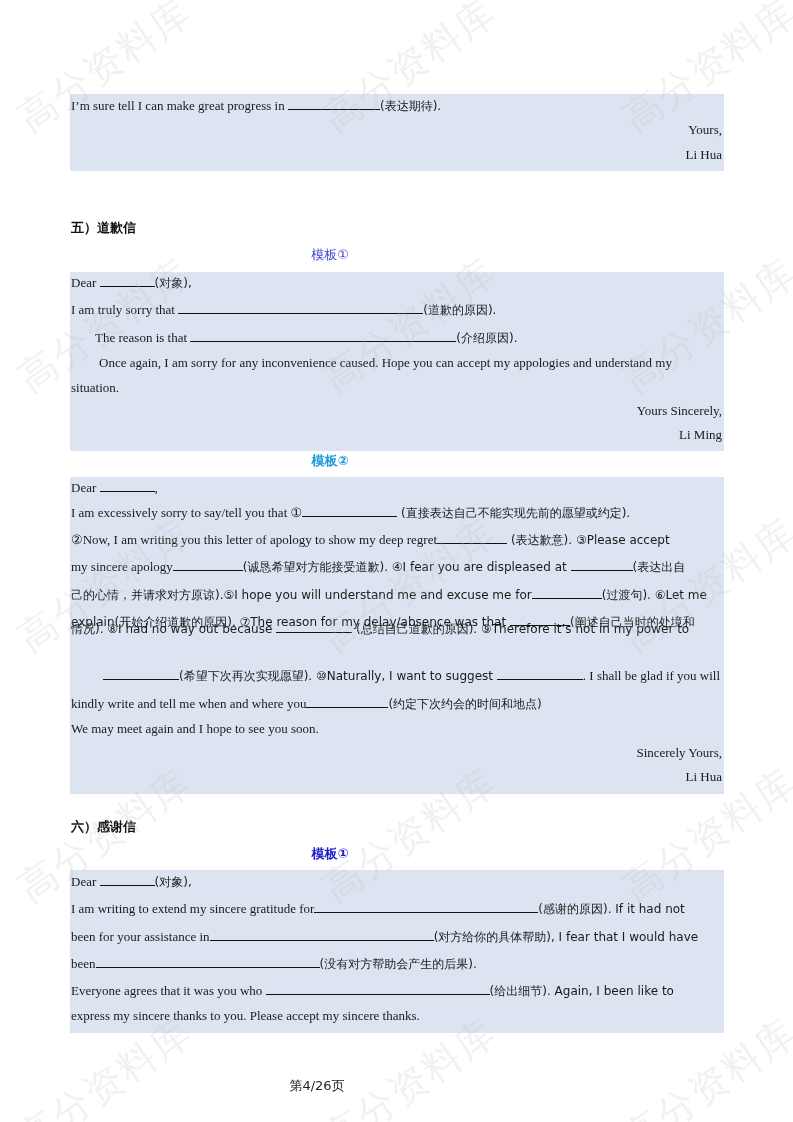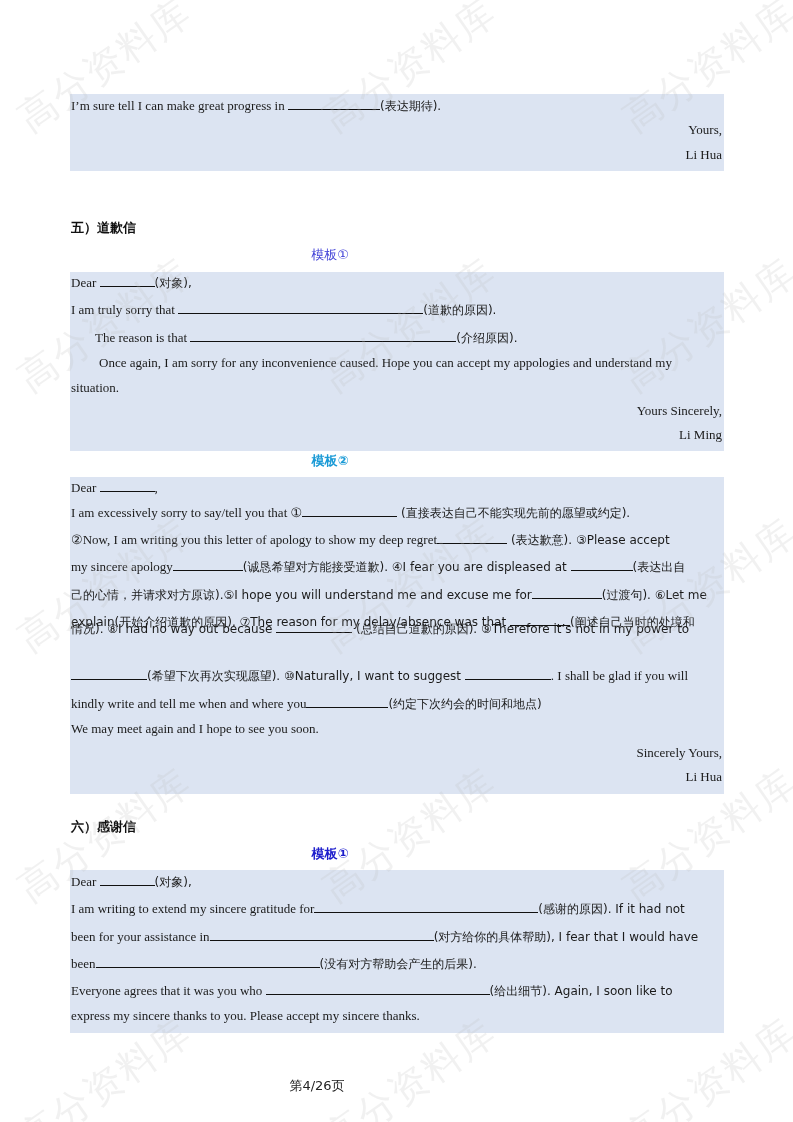--- a/index.html
+++ b/index.html
@@ -132,21 +132,21 @@
 </div>
 <div class="line" style="top:586px;">
   <span class="cn">己的心情，并请求对方原谅).⑤I hope you will understand me and excuse me for</span><span class="blank" style="width:70px;"></span><span class="cn">(过渡句). ⑥Let me</span>
 </div>
 <div class="line" style="top:613px;">
   <span class="cn">explain(开始介绍道歉的原因). ⑦The reason for my delay/absence was that </span><span class="blank" style="width:60px;"></span><span class="cn">(阐述自己当时的处境和</span>
 </div>
 <div class="line" style="top:608px;margin-top:12px;">
   <span class="cn">情况). ⑧I had no way out because </span><span class="blank" style="width:76px;"></span><span class="cn"> (总结自己道歉的原因). ⑨Therefore it’s not in my power to</span>
 </div>
-<div class="line" style="top:667px;">
+<div class="line" style="top:667px;margin-left:32px;">
   <span class="blank" style="width:76px;"></span><span class="cn">(希望下次再次实现愿望). ⑩Naturally, I want to suggest </span><span class="blank" style="width:86px;"></span><span>. I shall be glad if you will</span>
 </div>
 <div class="line" style="top:695px;">
   <span>kindly write and tell me when and where you</span><span class="blank" style="width:82px;"></span><span class="cn">(约定下次约会的时间和地点)</span>
 </div>
 <div class="line" style="top:721px;">We may meet again and I hope to see you soon.</div>
 <div class="line right" style="top:745px;">Sincerely Yours,</div>
 <div class="line right" style="top:769px;">Li Hua</div>
 
 <div class="heading" style="top:818px;">六）感谢信</div>
@@ -159,17 +159,17 @@
 <div class="line" style="top:900px;">
   <span>I am writing to extend my sincere gratitude for</span><span class="blank" style="width:224px;"></span><span class="cn">(感谢的原因). If it had not</span>
 </div>
 <div class="line" style="top:928px;">
   <span>been for your assistance in</span><span class="blank" style="width:224px;"></span><span class="cn">(对方给你的具体帮助), I fear that I would have</span>
 </div>
 <div class="line" style="top:955px;">
   <span>been</span><span class="blank" style="width:224px;"></span><span class="cn">(没有对方帮助会产生的后果).</span>
 </div>
 <div class="line" style="top:982px;">
-  <span>Everyone agrees that it was you who </span><span class="blank" style="width:224px;"></span><span class="cn">(给出细节). Again, I soon like to</span>
+  <span>Everyone agrees that it was you who </span><span class="blank" style="width:224px;"></span><span class="cn">(给出细节). Again, I been like to</span>
 </div>
 <div class="line" style="top:1008px;">express my sincere thanks to you. Please accept my sincere thanks.</div>
 
 <div class="footer">第4/26页</div>
 
 </body></html>

